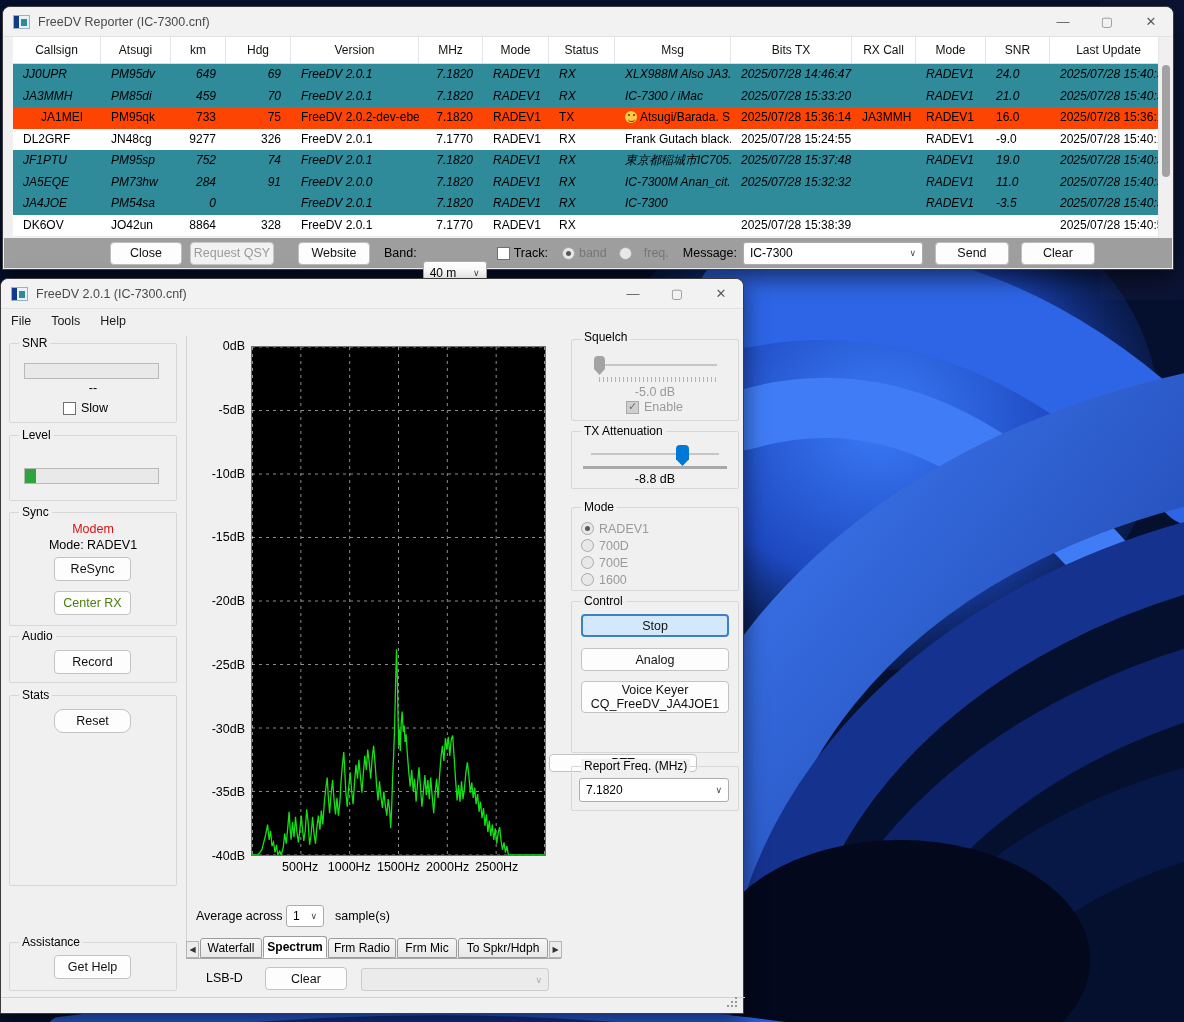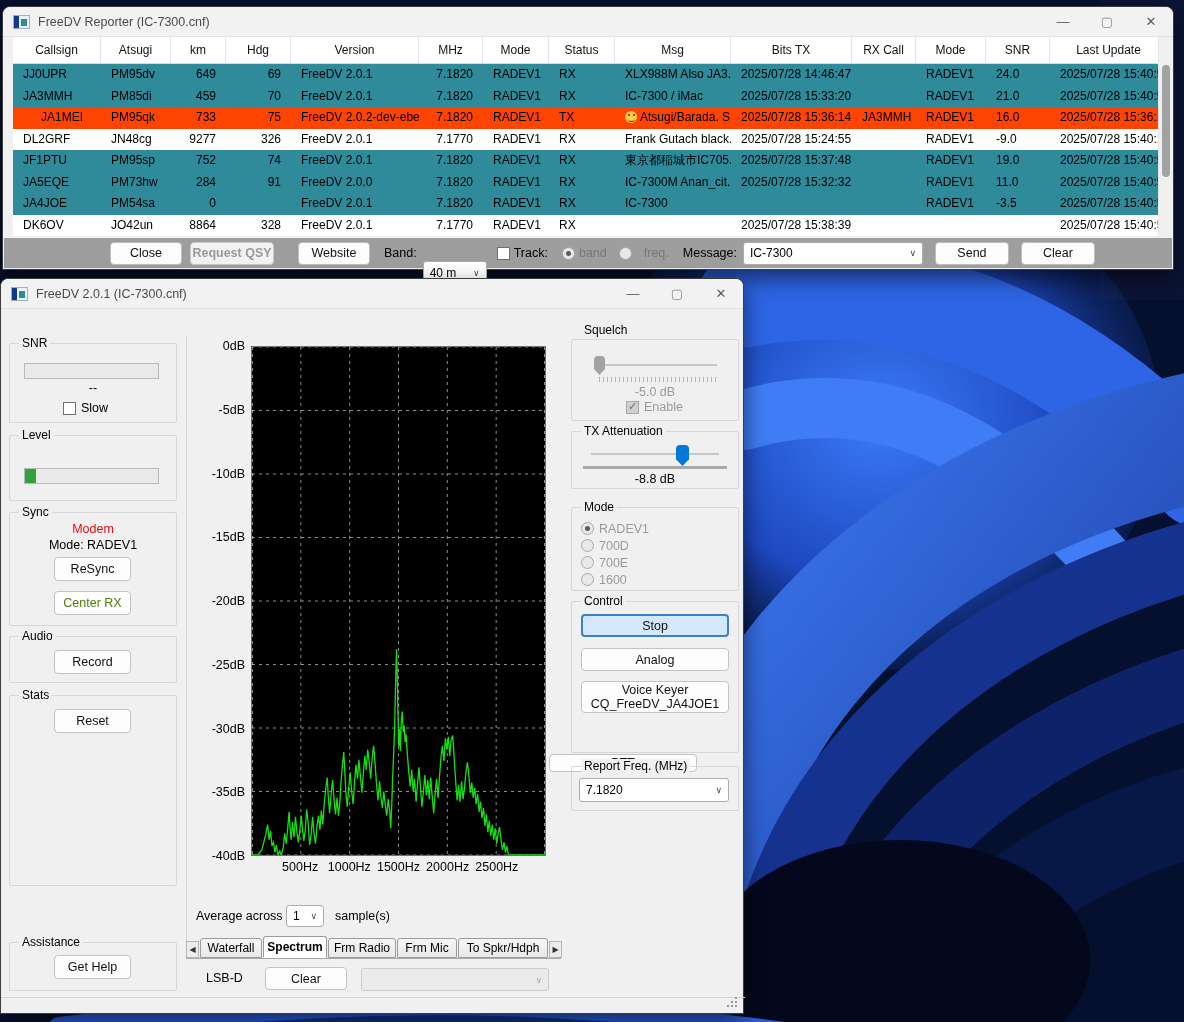--- a/index.html
+++ b/index.html
@@ -20,21 +20,21 @@
   .win-btn { width:44px; height:100%; display:flex; align-items:center; justify-content:center; color:#5a5a5a; font-size:13px; }
   .win-btn.max { color:#8a8a8a; }
 
   
   #reporter-table { position:absolute; left:10px; top:30px; width:1155px; }
   .rt-header { display:flex; background:#fff; height:27px; border-bottom:1px solid #dadada; }
   .rt-header .cell { display:flex; align-items:center; justify-content:center; font-size:12px; color:#111;
                      border-right:1px solid #e4e4e4; overflow:hidden; white-space:nowrap; }
   .rt-row { display:flex; height:21.5px; }
   .rt-row .cell { font-size:12px; color:#000; line-height:21.5px; overflow:hidden; white-space:nowrap; }
-  .rt-row.teal { background:#2f8a9a; }
+  .rt-row.teal { background:#2f8a9a;font-style:italic; }
   .rt-row.orange { background:#fd4403; }
   .rt-row.white { background:#fff;align-items:flex-end; }
   .al { padding-left:10px; text-align:left; }
   .ar { padding-right:10px; text-align:right; }
   #rt-scroll { position:absolute; top:30px; right:1px; width:14px; height:205px; background:#f0f0f0; border-left:1px solid #e6e6e6; }
   #rt-thumb { position:absolute; left:3px; top:28px; width:8px; height:112px; background:#a2a2a2; border-radius:4px; }
 
   
   #reporter-footer { position:absolute; left:1px; right:1px; bottom:1px; height:30px; background:#9e9e9e;
                      display:flex; align-items:center; }
@@ -287,21 +287,21 @@
           <div class="cell al" style="width: 118px;">2025/07/28 15:40:56</div>
         </div>
       </div>
   </div>
   <div id="rt-scroll">
     <div id="rt-thumb"></div>
   </div>
 
   <div id="reporter-footer">
     <div class="btn" style="width:72px; margin-left:106px;">Close</div>
-    <div class="btn disabled" style="width:84px; margin-left:8px;font-weight:bold;">Request QSY</div>
+    <div class="btn disabled" style="width:84px; margin-left:8px;">Request QSY</div>
     <div class="btn" style="width:72px; margin-left:24px;">Website</div>
     <span class="flabel" style="margin-left:14px;">Band:</span>
     <div class="combo" style="width:64px; margin-left:6px;margin-top:39px;">
       <span>40 m</span>
       <span class="chev">∨</span>
     </div>
     <span class="checkbox" style="margin-left:10px;"></span>
     <span class="flabel" style="margin-left:4px;">Track:</span>
     <span class="radio dis sel" style="margin-left:14px;"></span>
     <span class="flabel dim" style="margin-left:4px;">band</span>
@@ -320,20 +320,25 @@
 <div class="window" id="main-window">
   <div class="titlebar">
     <span class="app-icon"></span>
     <span class="title-text">FreeDV 2.0.1 (IC-7300.cnf)</span>
     <div class="win-controls">
       <span class="win-btn">—</span>
       <span class="win-btn max">▢</span>
       <span class="win-btn">✕</span>
     </div>
   </div>
+  <div id="menubar">
+    <span class="menu-item">File</span>
+    <span class="menu-item">Tools</span>
+    <span class="menu-item">Help</span>
+  </div>
 
   <div class="group" style="left:8px; top:64px; width:168px; height:80px;"></div>
   <span class="group-label" style="left:18px; top:57px;">SNR</span>
   <div class="pbar" style="left:23px; top:84px; width:135px; height:16px;"></div>
   <div style="position:absolute; left:8px; top:102px; width:168px; text-align:center; font-size:12.5px;">--</div>
   <span class="checkbox" style="position:absolute; left:62px; top:123px;"></span>
   <span style="position:absolute; left:80px; top:122px; font-size:12.5px;">Slow</span>
 
   <div class="group" style="left:8px; top:156px; width:168px; height:66px;"></div>
   <span class="group-label" style="left:18px; top:149px;">Level</span>
@@ -347,21 +352,21 @@
   <div style="position:absolute; left:8px; top:259px; width:168px; text-align:center; font-size:12.5px;">Mode: RADEV1</div>
   <div class="sbtn" style="left:53px; top:278px; width:77px; height:24px;">ReSync</div>
   <div class="sbtn disabled" style="left:53px; top:312px; width:77px; height:24px;">Center RX</div>
 
   <div class="group" style="left:8px; top:357px; width:168px; height:47px;"></div>
   <span class="group-label" style="left:18px; top:350px;">Audio</span>
   <div class="sbtn" style="left:53px; top:371px; width:77px; height:24px;">Record</div>
 
   <div class="group" style="left:8px; top:416px; width:168px; height:191px;"></div>
   <span class="group-label" style="left:18px; top:409px;">Stats</span>
-  <div class="sbtn" style="left:53px; top:430px; width:77px; height:24px;">Reset</div>
+  <div class="sbtn" style="left:53px; top:430px; width:77px; height:24px;border-radius:9px;">Reset</div>
 
   <div class="group" style="left:8px; top:663px; width:168px; height:49px;"></div>
   <span class="group-label" style="left:18px; top:656px;">Assistance</span>
   <div class="sbtn" style="left:53px; top:676px; width:77px; height:24px;">Get Help</div>
 
   <div id="plot-panel-border"></div>
   <div id="spectrum-plot-box">
     <svg id="spectrum-svg" width="293" height="508" viewBox="0 0 293 508" preserveAspectRatio="none">
         <line x1="0" y1="0" x2="293" y2="0" stroke="rgba(255,255,255,0.55)" stroke-width="1" stroke-dasharray="3 4"></line>
         <line x1="0" y1="63.5" x2="293" y2="63.5" stroke="rgba(255,255,255,0.55)" stroke-width="1" stroke-dasharray="3 4"></line>
@@ -419,21 +424,21 @@
     </div>
   <div style="position:absolute; left:185px; top:679px; width:375px; height:1px; background:#a8a8a8;"></div>
 
   <span style="position:absolute; left:205px; top:692px; font-size:12.5px;">LSB-D</span>
   <div class="sbtn" style="left:264px; top:688px; width:82px; height:23px;">Clear</div>
   <div class="combo" style="position:absolute; left:360px; top:689px; width:188px; height:23px; background:#ebebeb; border-color:#cccccc;">
     <span class="chev" style="color:#aaa;">∨</span>
   </div>
 
   <div class="group" style="left:570px; top:60px; width:168px; height:82px;"></div>
-  <span class="group-label" style="left:580px; top:44px;">Squelch</span>
+  <span class="group-label" style="left:580px; top:51px;">Squelch</span>
   <div class="slider-track" style="left:596px; top:85px; width:120px;"></div>
   <div class="slider-thumb thumb-gray" style="left:593px; top:77px;"></div>
   <div class="ticks" style="left:598px; top:98px; width:118px;"></div>
   <div style="position:absolute; left:570px; top:106px; width:168px; text-align:center; font-size:12.5px; color:#9a9a9a;">-5.0 dB</div>
   <span class="checkbox checked-dis" style="position:absolute; left:625px; top:122px;"></span>
   <span style="position:absolute; left:643px; top:121px; font-size:12.5px; color:#9a9a9a;">Enable</span>
 
   <div class="group" style="left:570px; top:152px; width:168px; height:58px;"></div>
   <span class="group-label" style="left:580px; top:145px;">TX Attenuation</span>
   <div class="slider-track" style="left:590px; top:174px; width:128px;"></div>

